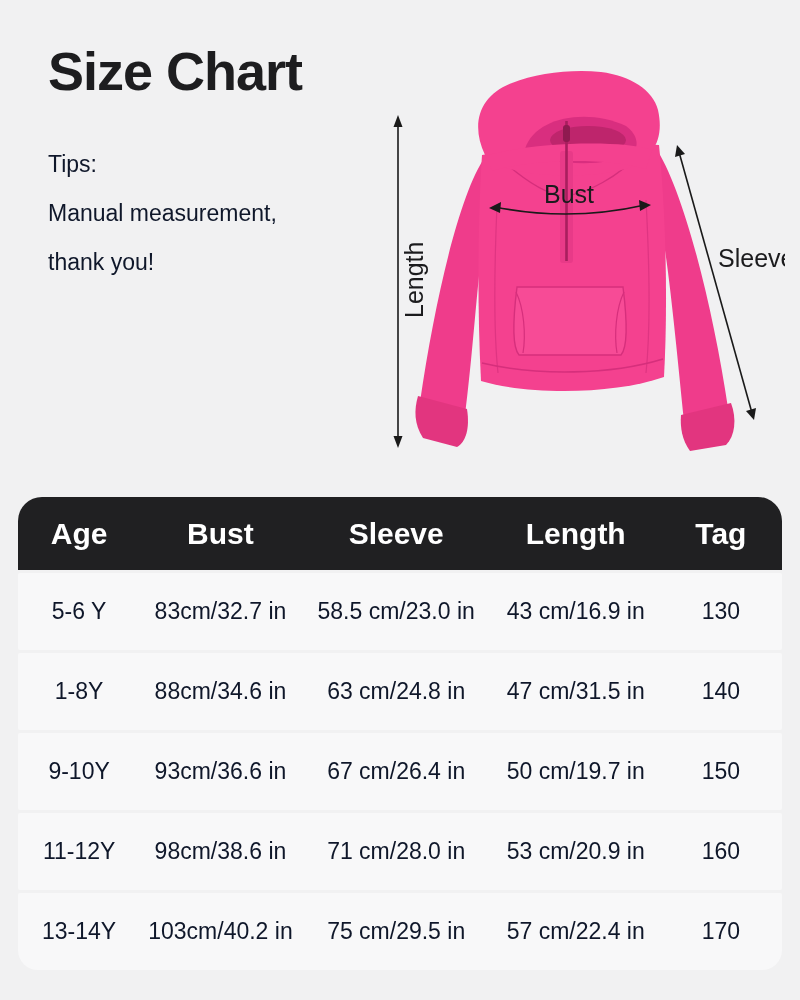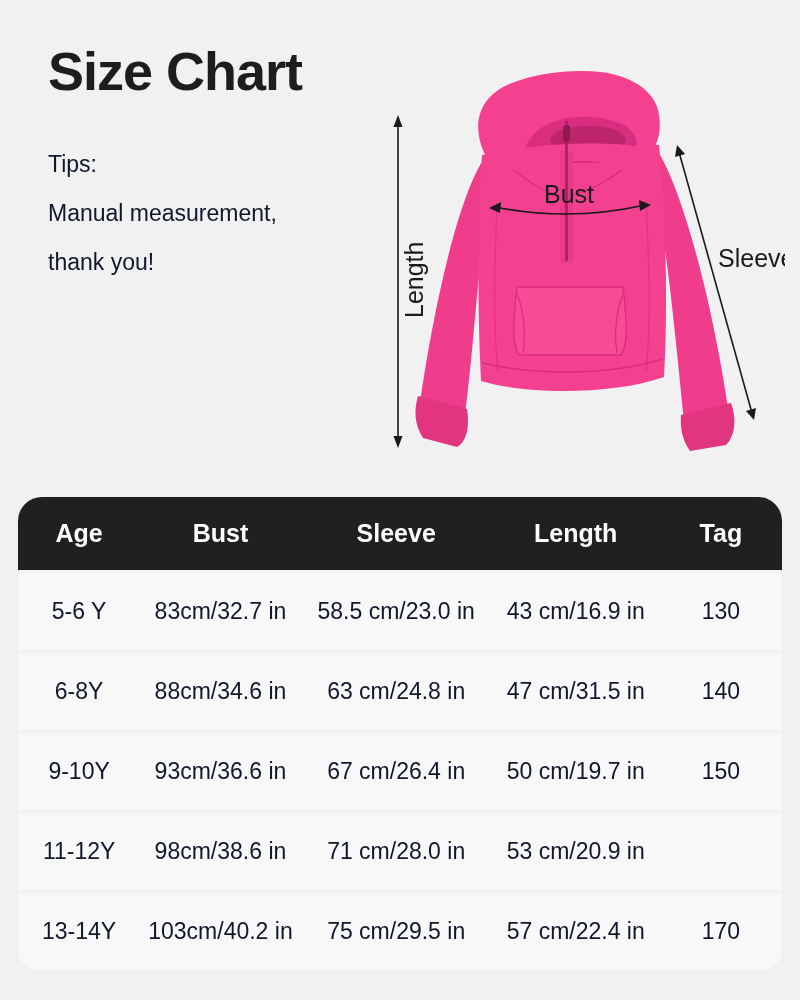--- a/index.html
+++ b/index.html
@@ -30,21 +30,21 @@
   }
 
   .size-table{
     position:absolute;left:18px;top:497px;width:764px;
   }
   .thead{
     display:flex;align-items:center;height:73px;
     background:#202022;border-radius:24px 24px 0 0;
   }
   .th{
-    color:#ffffff;font-size:25px;font-weight:700;text-align:center;
+    color:#ffffff;font-size:30px;font-weight:700;text-align:center;
   }
   .trow{
     display:flex;align-items:center;height:77px;margin-top:3px;
     background:#f8f8f9;border-radius:2px;
   }
   .trow.last{border-radius:2px 2px 20px 20px;justify-content:space-between;}
   .td{
     font-size:23px;color:#0f172a;text-align:center;white-space:nowrap;
   }
   .col0{width:16%;}
@@ -136,38 +136,39 @@
       </div>
     <div class="tbody">
         <div class="trow">
           <div class="td col0">5-6 Y</div>
           <div class="td col1">83cm/32.7 in</div>
           <div class="td col2">58.5 cm/23.0 in</div>
           <div class="td col3">43 cm/16.9 in</div>
           <div class="td col4">130</div>
         </div>
         <div class="trow">
-          <div class="td col0">6-8Y</div>
+          <div class="td col0">1-8Y</div>
           <div class="td col1">88cm/34.6 in</div>
           <div class="td col2">63 cm/24.8 in</div>
           <div class="td col3">47 cm/31.5 in</div>
           <div class="td col4">140</div>
         </div>
         <div class="trow">
           <div class="td col0">9-10Y</div>
           <div class="td col1">93cm/36.6 in</div>
           <div class="td col2">67 cm/26.4 in</div>
           <div class="td col3">50 cm/19.7 in</div>
           <div class="td col4">150</div>
         </div>
         <div class="trow">
           <div class="td col0">11-12Y</div>
           <div class="td col1">98cm/38.6 in</div>
           <div class="td col2">71 cm/28.0 in</div>
           <div class="td col3">53 cm/20.9 in</div>
+          <div class="td col4">160</div>
         </div>
         <div class="trow last">
           <div class="td col0">13-14Y</div>
           <div class="td col1">103cm/40.2 in</div>
           <div class="td col2">75 cm/29.5 in</div>
           <div class="td col3">57 cm/22.4 in</div>
           <div class="td col4">170</div>
         </div>
       </div>
   </div>

